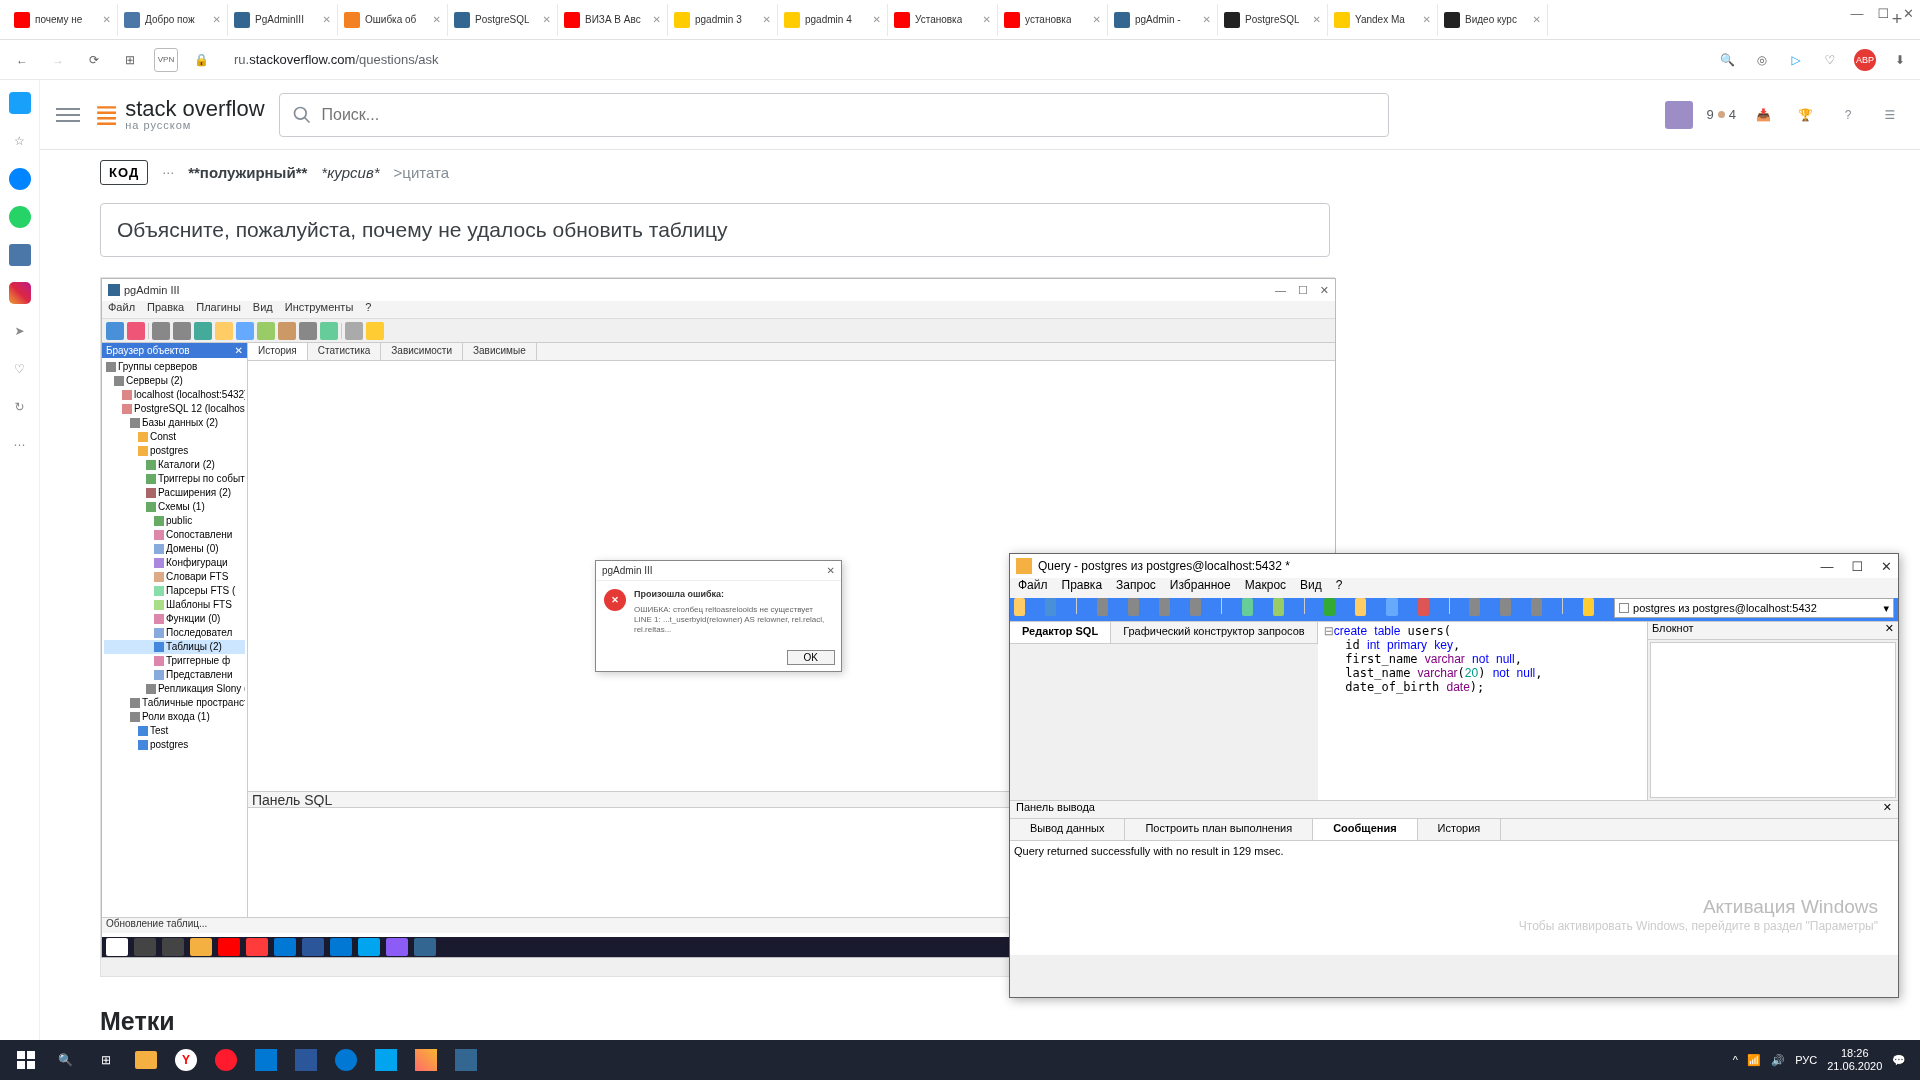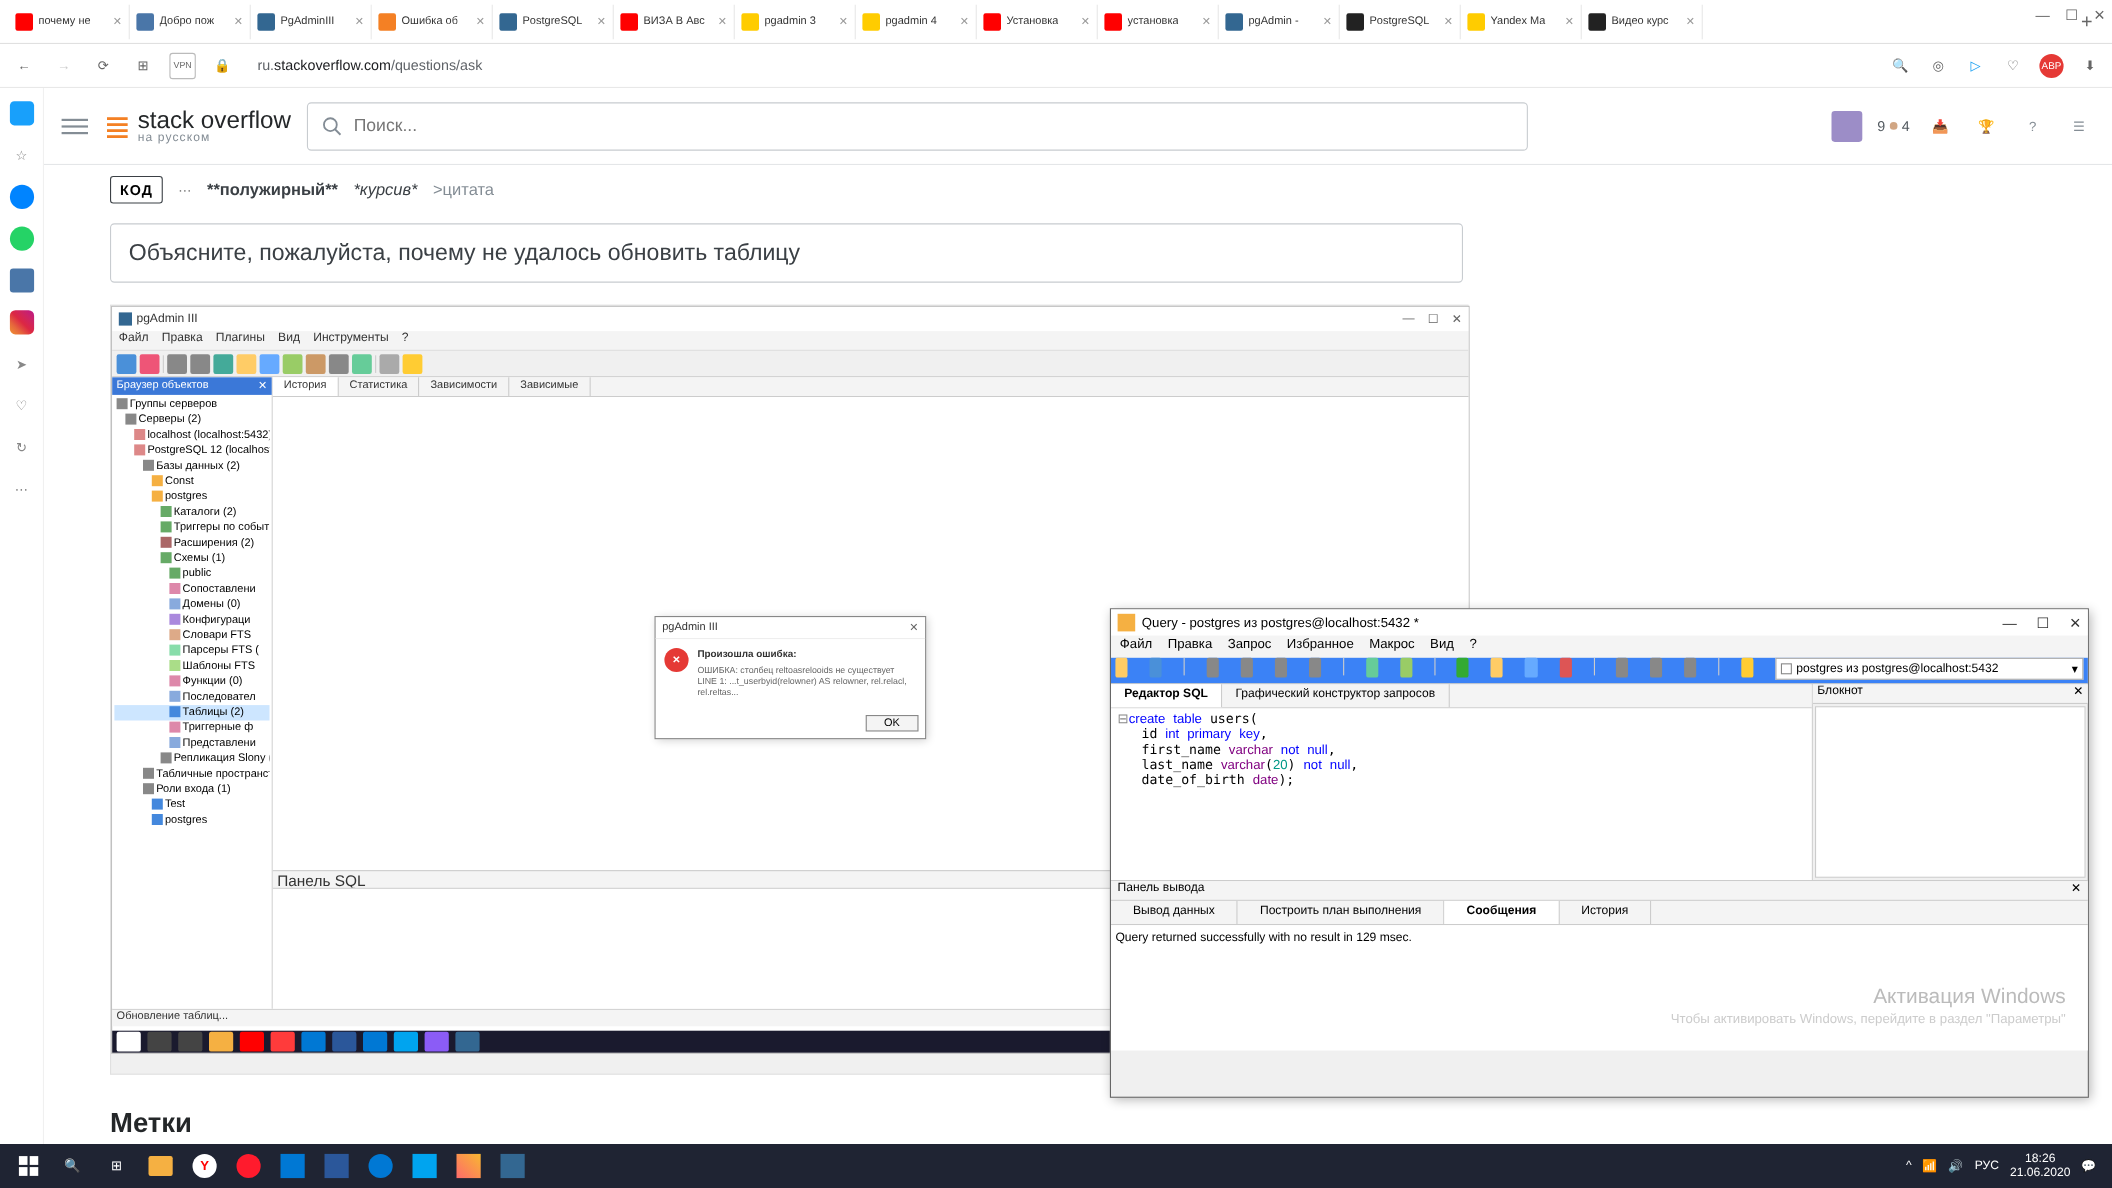--- a/index.html
+++ b/index.html
@@ -70,21 +70,21 @@
 .err-btns{display:flex;justify-content:flex-end;padding:6px}
 .err-ok{border:1px solid #888;padding:1px 16px;font-size:10px;cursor:pointer;background:#f4f4f4}
 .query-win{position:absolute;left:908px;top:275px;width:890px;height:445px;background:#f0f0f0;border:1px solid #666;box-shadow:2px 2px 10px rgba(0,0,0,0.3)}
 .qw-title{height:24px;background:#fff;display:flex;align-items:center;padding:0 6px;font-size:12px}
 .qw-title .ic{width:16px;height:16px;margin-right:6px;background:#f5b042}
 .qw-title .wc{margin-left:auto;display:flex;gap:18px;color:#333;font-size:13px}
 .qw-menu{height:20px;display:flex;gap:14px;padding:0 8px;font-size:12px;background:#f4f4f4}
 .qw-toolbar{height:24px;background:#3b82f6;border-bottom:1px solid #ccc;display:flex;align-items:flex-start;padding:0 4px;gap:20px}
 .qw-combo{margin-left:auto;height:20px;border:1px solid #aaa;font-size:11px;padding:0 4px;display:flex;align-items:center;background:#fff;min-width:280px}
 .qw-body{display:flex;height:178px}
-.editor-area{flex:1;display:flex;flex-direction:column;border-right:1px solid #ccc}
+.editor-area{flex:1;display:flex;border-right:1px solid #ccc}
 .ed-tabs{height:22px;background:#f4f4f4;display:flex;border-bottom:1px solid #ccc}
 .ed-tab{padding:3px 12px;font-size:11px;border-right:1px solid #ccc}
 .ed-tab.act{background:#fff;font-weight:bold}
 .prev-row{height:24px;display:flex;align-items:center;padding:0 6px;font-size:11px;background:#f8f8f8;border-bottom:1px solid #ddd;gap:6px}
 .prev-combo{flex:1;height:18px;border:1px solid #aaa;background:#fff}
 .prev-btn{border:1px solid #aaa;padding:1px 8px;color:#888;font-size:11px;background:#f4f4f4}
 .code-ed{flex:1;background:#fff;font-family:Consolas,monospace;font-size:12px;padding:2px 6px;white-space:pre;overflow:hidden}.kw-blue{color:#0000ff}.kw-type{color:#800080}
 .notepad{width:250px;display:flex;flex-direction:column}
 .np-title{height:18px;background:#f4f4f4;border-bottom:1px solid #ccc;font-size:11px;padding:0 4px;display:flex}
 .np-title .x{margin-left:auto}

